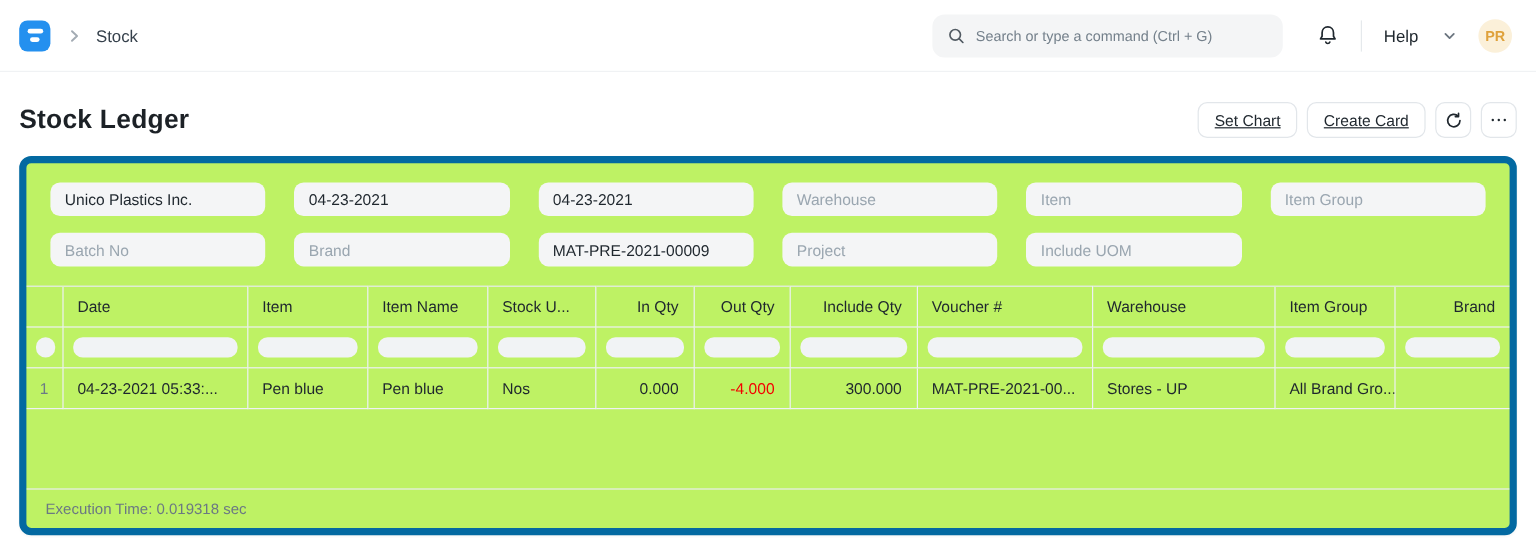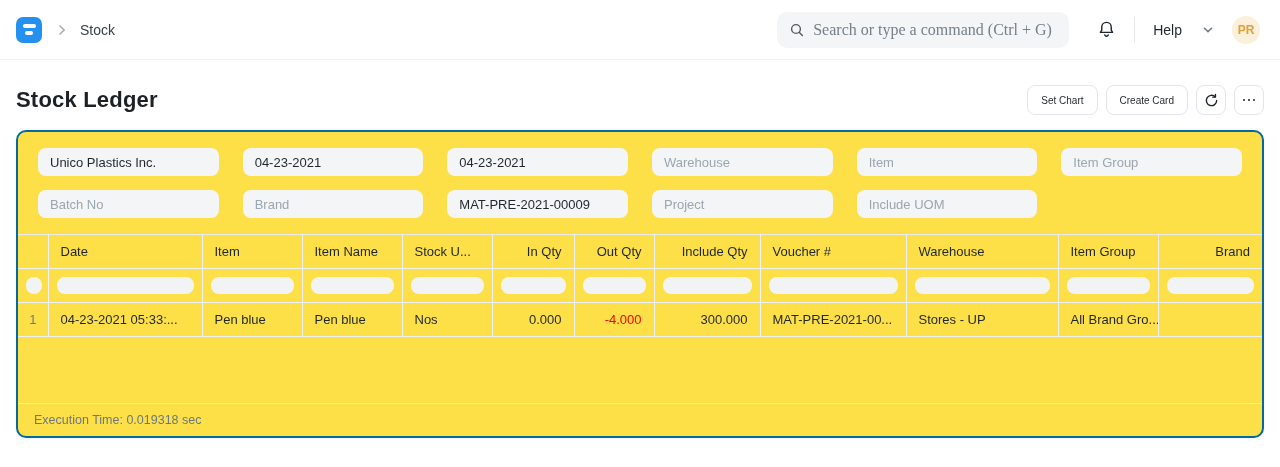--- a/index.html
+++ b/index.html
@@ -13,44 +13,44 @@
   .logo { width:26px; height:26px; border-radius:7px; background:#2490ef; display:flex;
           flex-direction:column; align-items:center; justify-content:center; gap:3px; cursor:pointer; }
   .logo .bar1 { width:13px; height:4px; border-radius:2px; background:#fff; }
   .logo .bar2 { width:8px;  height:4px; border-radius:2px; background:#fff; }
   .crumb-chev { display:flex; align-items:center; margin-left:2px; }
   .crumb { font-size:14px; color:#36414c; font-weight:400; cursor:pointer; }
   .nav-right { display:flex; align-items:center; }
   .search-bar { width:292px; height:36px; background:#f4f5f6; border-radius:10px;
                 display:flex; align-items:center; padding:0 12px; gap:8px; }
   .search-bar input { flex:1; border:none; outline:none; background:transparent;
-                      font-size:16px; color:#0369a1; font-family:Liberation Serif, serif; }
+                      font-size:12px; color:#0369a1; font-family:Liberation Sans, sans-serif; }
   .search-bar input::placeholder { color:#74808b; }
   .bell-btn { margin-left:28px; background:none; border:none; cursor:pointer; display:flex; align-items:center; }
   .nav-divider { width:1px; height:26px; background:#e5e9ec; margin:0 18px; }
   .help { display:flex; align-items:center; gap:20px; cursor:pointer; font-size:14px; color:#1f272e; }
   .avatar { width:28px; height:28px; border-radius:50%; background:#fbf0d9; color:#dfa13a;
             font-size:12px; font-weight:600; display:flex; align-items:center; justify-content:center;
             margin-left:18px; cursor:pointer; }
 
   
   .page-head { display:flex; align-items:center; justify-content:space-between;
                padding:25px 16px 0 16px; }
   .page-title { font-size:22px; font-weight:700; color:#1c2126; letter-spacing:.2px; }
   .actions { display:flex; align-items:center; gap:8px; }
   .btn { height:30px; background:#fff; border:1px solid #e2e6ea; border-radius:8px;
-         font-size:10px; color:#1f272e; font-family:inherit; padding:0 13px; cursor:pointer;
-         display:flex; align-items:center; justify-content:center; }
+         font-size:13px; color:#1f272e; font-family:inherit; padding:0 13px; cursor:pointer;
+         display:flex; align-items:center; justify-content:center;text-decoration:underline; }
   .btn-icon { width:30px; padding:0; }
   .dots { display:flex; gap:2.5px; }
   .dots i { width:2.6px; height:2.6px; border-radius:50%; background:#1f272e; }
 
   
-  .card { margin:15px 16px 0 16px; border:2px solid #0369a1; border-radius:10px;
-          background:#fde047; box-shadow:0 1px 2px rgba(25,39,52,.04); overflow:hidden; }
+  .card { margin:15px 16px 0 16px; border:6px solid #0369a1; border-radius:10px;
+          background:#bef264; box-shadow:0 1px 2px rgba(25,39,52,.04); overflow:hidden; }
   .filters { padding:16px 20px; display:grid; grid-template-columns:repeat(6,1fr);
              gap:14px 24px; }
   .filter-input { height:28px; width:100%; background:#f4f5f6; border:none; border-radius:8px;
                   padding:0 12px; font-size:13px; color:#1f272e; font-family:inherit; outline:none; }
   .filter-input::placeholder { color:#9aa6b0; }
 
   
   table { width:100%; border-collapse:collapse; table-layout:fixed; border-top:1px solid #e8ecef; }
   th, td { height:34px; padding:0 12px; font-size:13px; font-weight:400; text-align:left;
            border-right:1px solid #eef1f4; border-bottom:1px solid #eef1f4;

